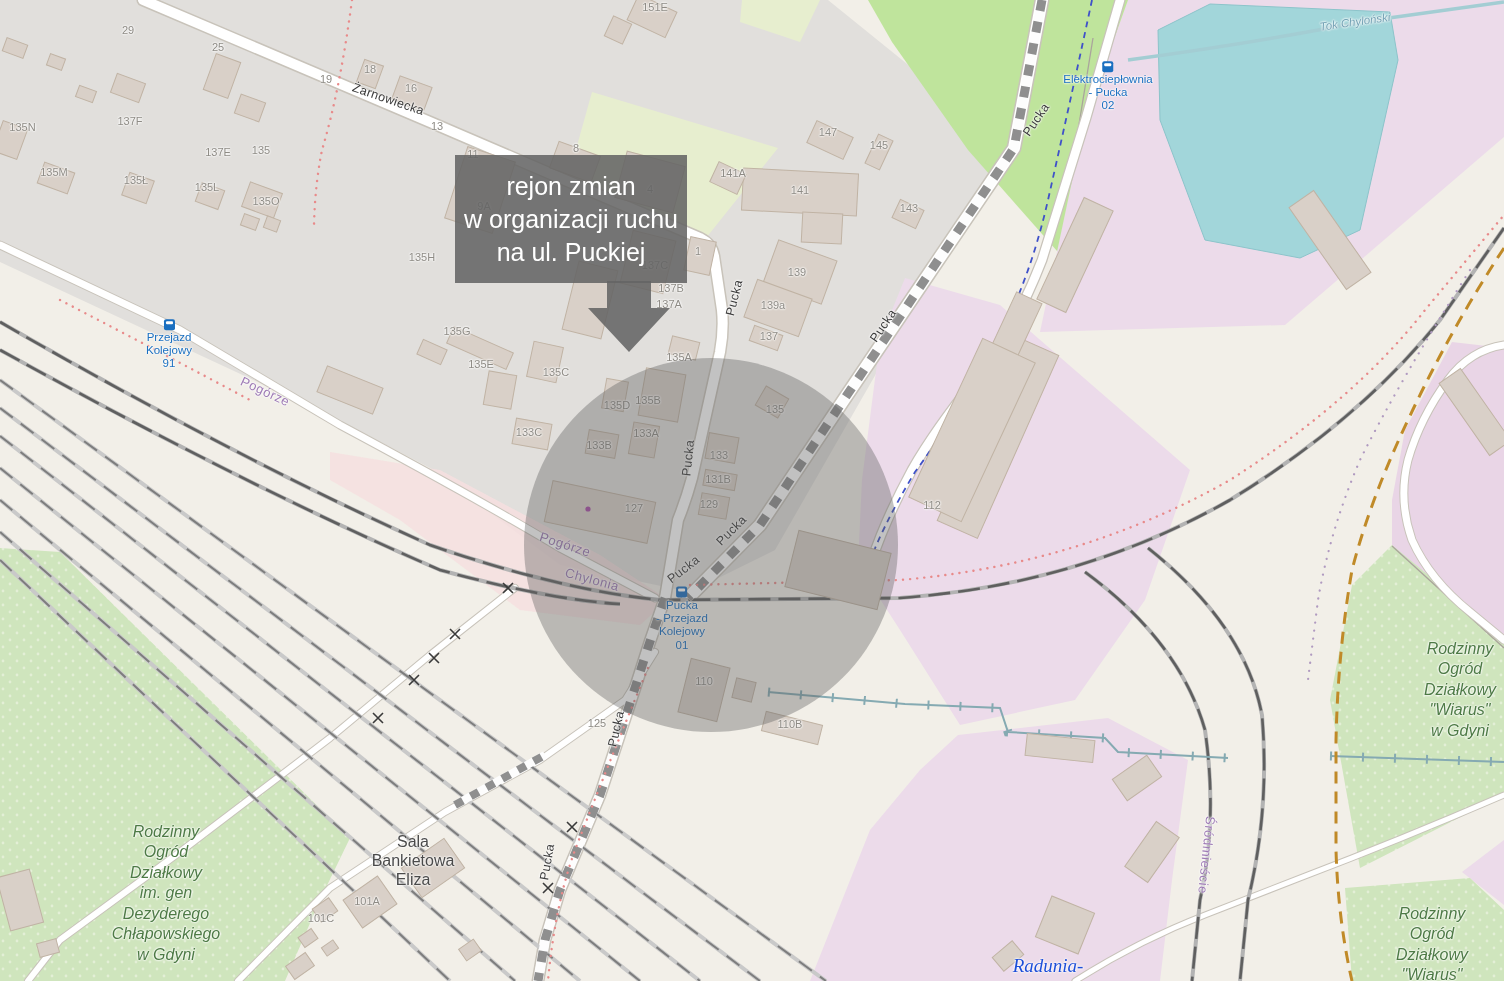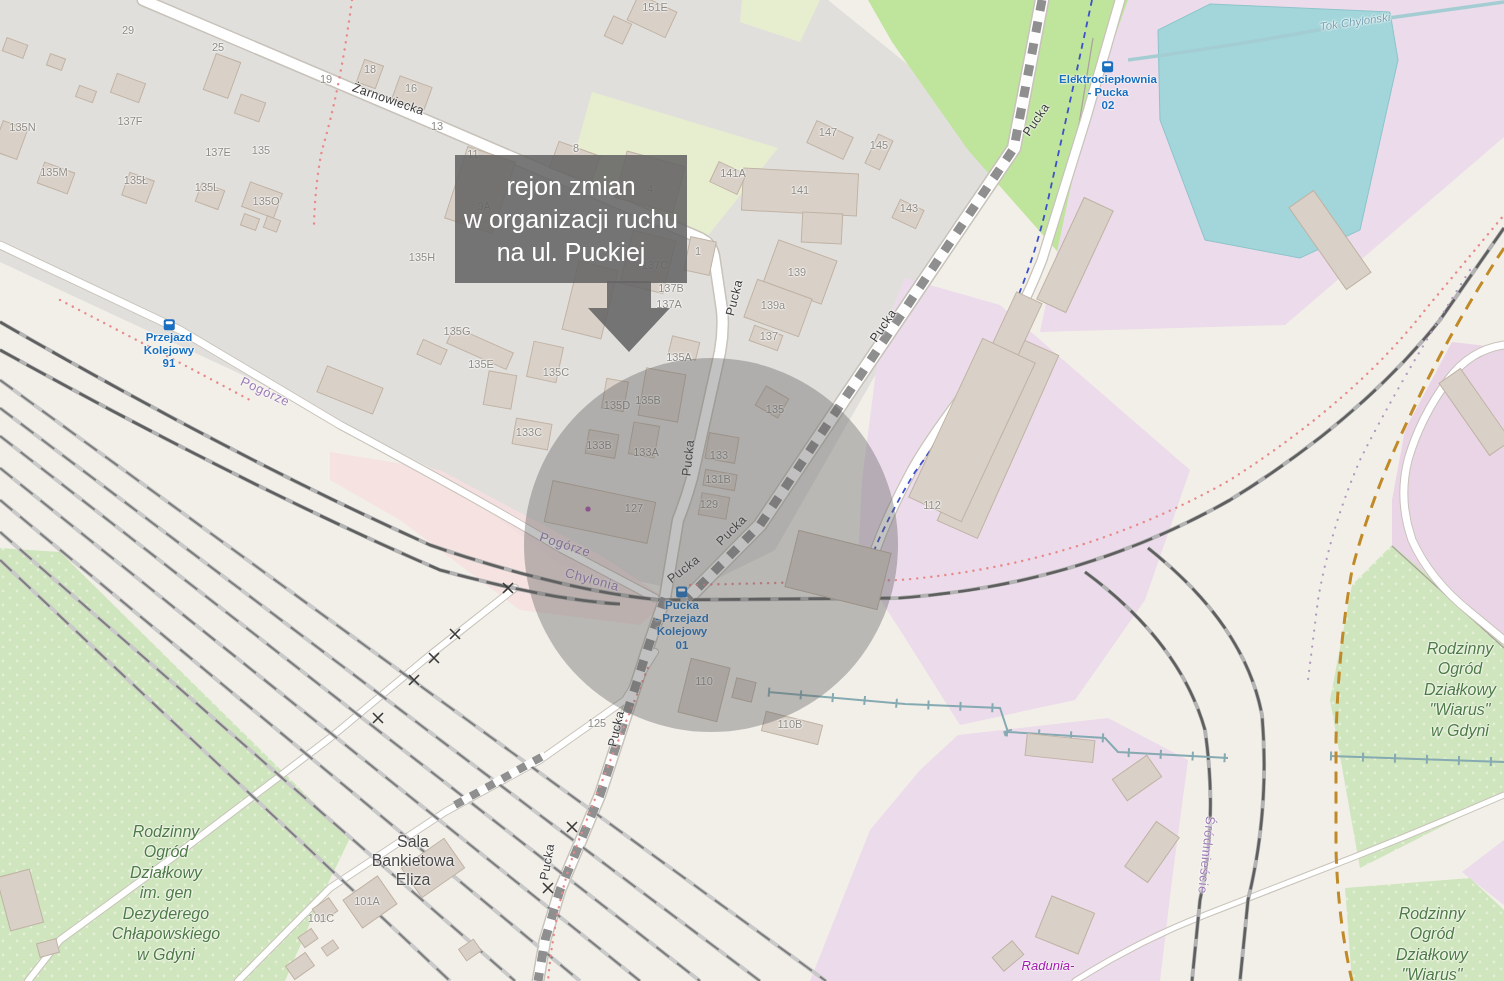--- a/index.html
+++ b/index.html
@@ -6,23 +6,23 @@
   .map-viewport{position:relative;width:1504px;height:981px;overflow:hidden;
     font-family:"Liberation Sans",sans-serif;background:#f2efe8;}
   .map-viewport svg{position:absolute;left:0;top:0;}
   #labels-layer{position:absolute;left:0;top:0;width:100%;height:100%;pointer-events:none;}
   .map-label{position:absolute;white-space:nowrap;transform:translate(-50%,-50%);
     text-shadow:0 0 2px #fff,0 0 2px #fff,0 0 3px #fff;line-height:1.25;text-align:center;}
   .lbl-house{font-size:11px;color:#8e8b85;}
   .lbl-street{font-size:12.5px;color:#3c3c3c;letter-spacing:.4px;}
   .lbl-district{font-size:13px;color:#9e7bb5;letter-spacing:.6px;}
   .lbl-water{font-size:11.5px;color:#74a3b5;font-style:italic;}
-  .lbl-transit{font-size:11.5px;color:#1a6fc0;line-height:1.15;font-weight:bold;}
+  .lbl-transit{font-size:11.5px;color:#1a6fc0;line-height:1.15;}
   .lbl-poi{font-size:16px;color:#4a4a4a;line-height:1.2;}
-  .lbl-poi-italic{font-size:13px;color:#a21caf;font-style:italic;}
+  .lbl-poi-italic{font-size:19px;color:#1d4ed8;font-style:italic;font-family:Liberation Serif, serif;}
   .lbl-allotment{font-size:16px;color:#4d7a45;font-style:italic;line-height:1.28;}
   .bus-glyph{display:block;margin:0 auto 1px auto;width:11px;height:11px;background:#1a6fc0;
     border-radius:2px;position:relative;}
   .bus-glyph::after{content:"";position:absolute;left:2px;top:2px;width:7px;height:3px;background:#fff;border-radius:1px;}
   .highlight-circle{position:absolute;left:524px;top:358px;width:374px;height:374px;border-radius:50%;
     background:rgba(95,95,95,0.38);}
   .annotation-box{position:absolute;left:455px;top:155px;width:232px;height:128px;
     background:rgba(100,100,100,0.87);color:#fff;display:flex;flex-direction:column;
     align-items:center;justify-content:center;font-size:25px;line-height:1.32;text-align:center;}
   .annotation-arrow{position:absolute;left:0;top:0;pointer-events:none;}
@@ -352,21 +352,21 @@
       </div>
       <div class="map-label lbl-house" style="left: 648px; top: 401px;">
         <div>135B</div>
       </div>
       <div class="map-label lbl-house" style="left: 529px; top: 433px;">
         <div>133C</div>
       </div>
       <div class="map-label lbl-house" style="left: 599px; top: 446px;">
         <div>133B</div>
       </div>
-      <div class="map-label lbl-house" style="left: 646px; top: 453px;">
+      <div class="map-label lbl-house" style="left: 646px; top: 434px;">
         <div>133A</div>
       </div>
       <div class="map-label lbl-house" style="left: 719px; top: 456px;">
         <div>133</div>
       </div>
       <div class="map-label lbl-house" style="left: 718px; top: 480px;">
         <div>131B</div>
       </div>
       <div class="map-label lbl-house" style="left: 709px; top: 505px;">
         <div>129</div>

